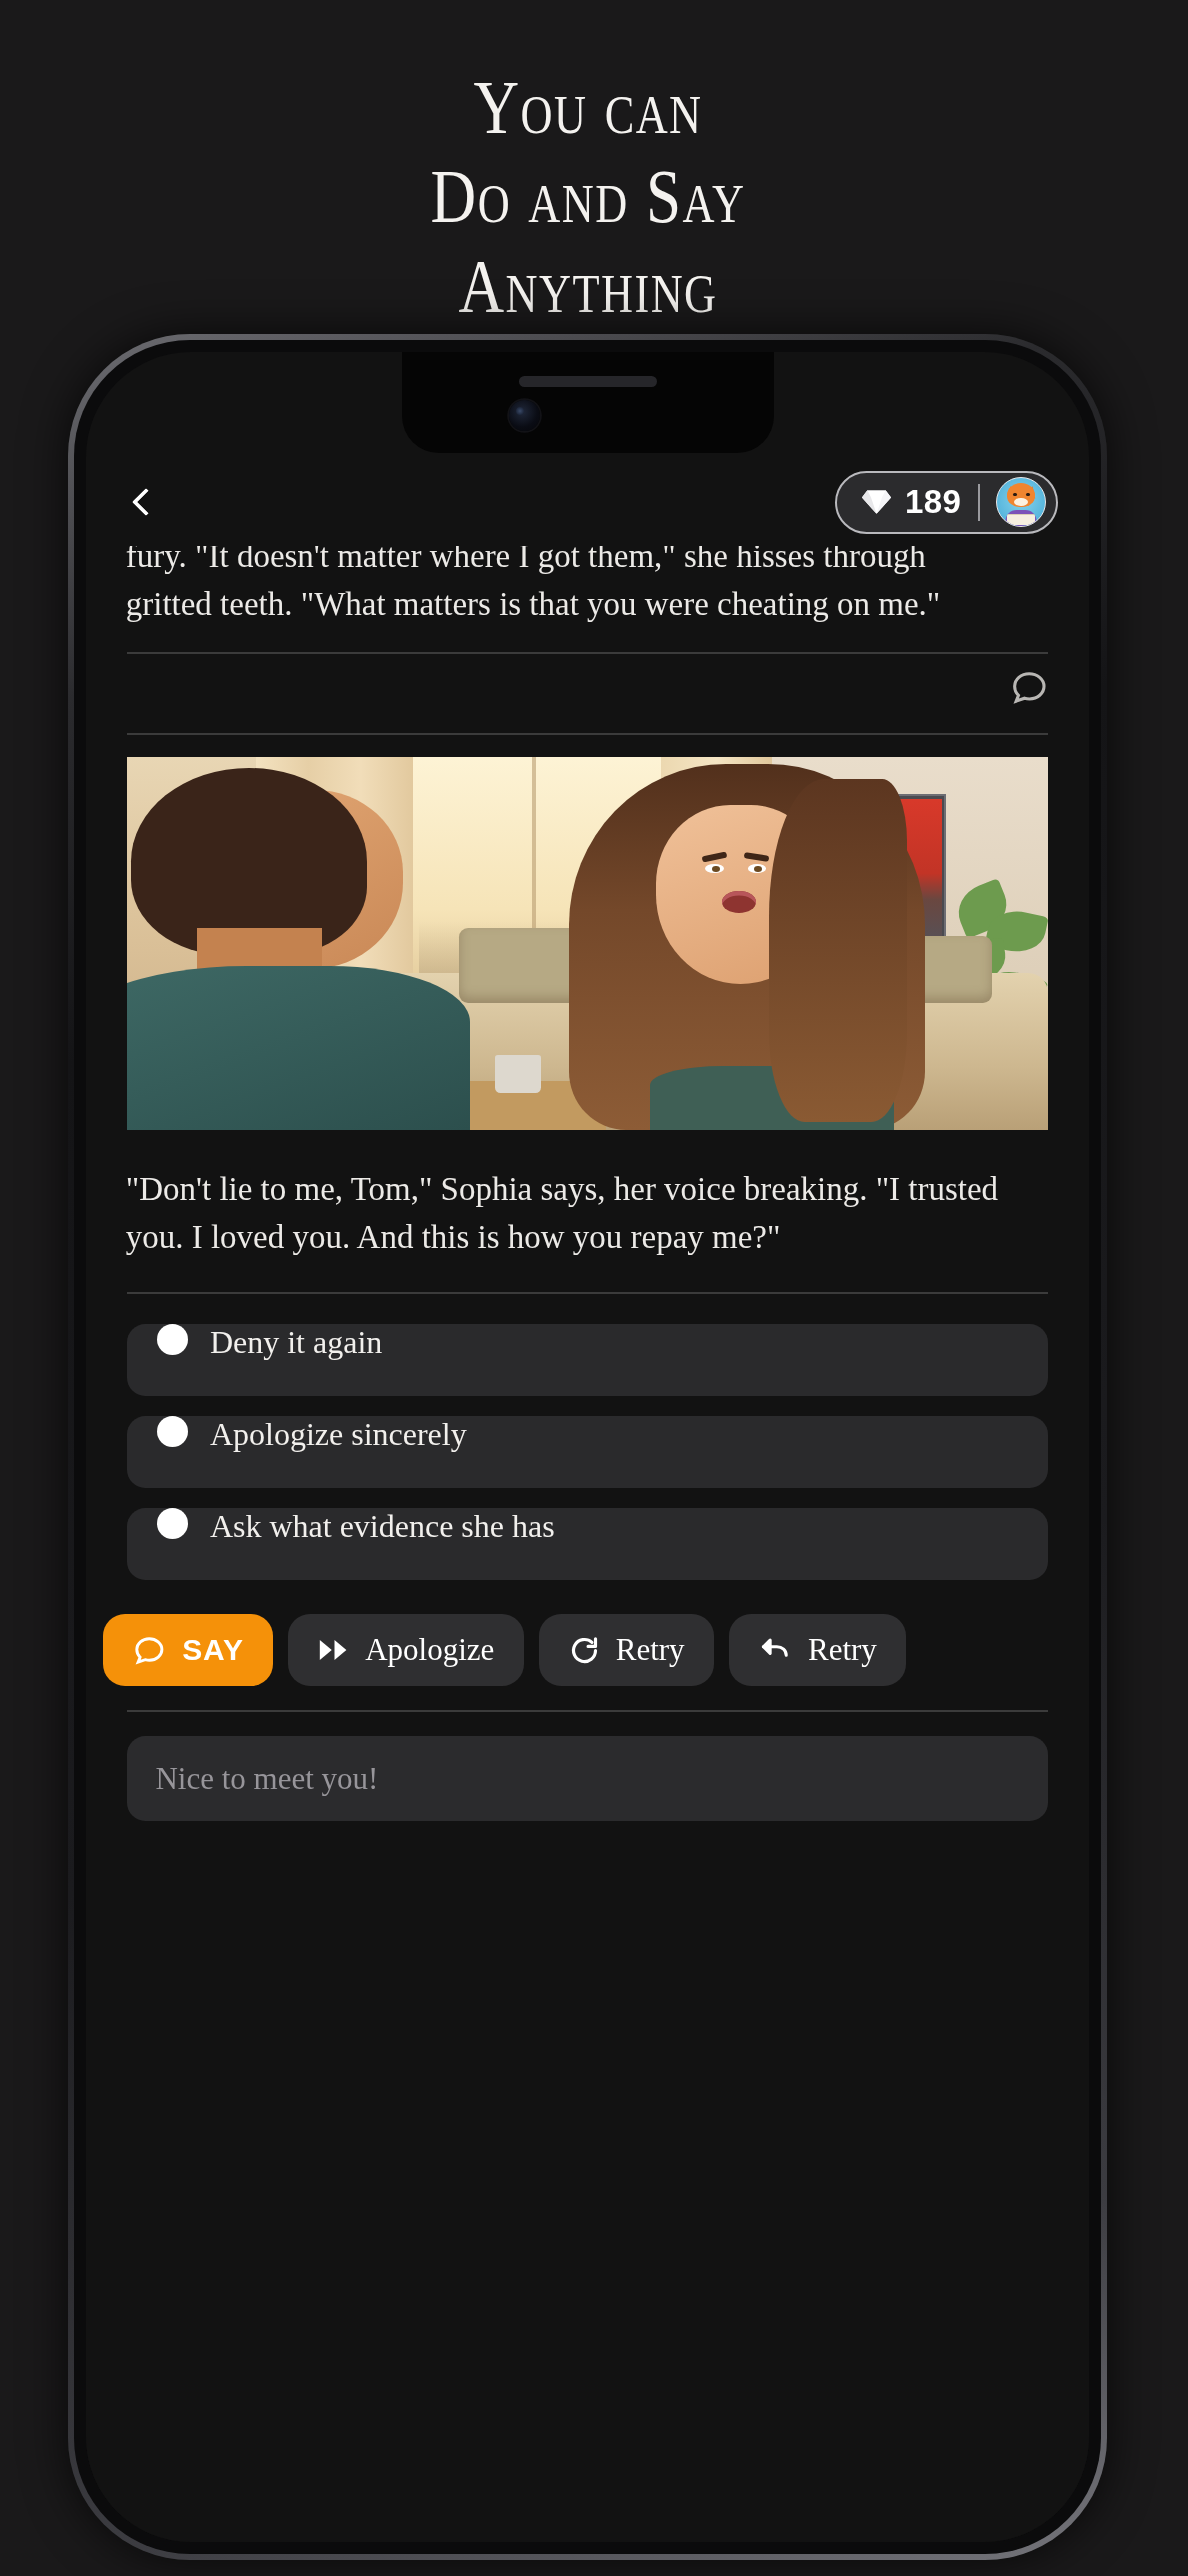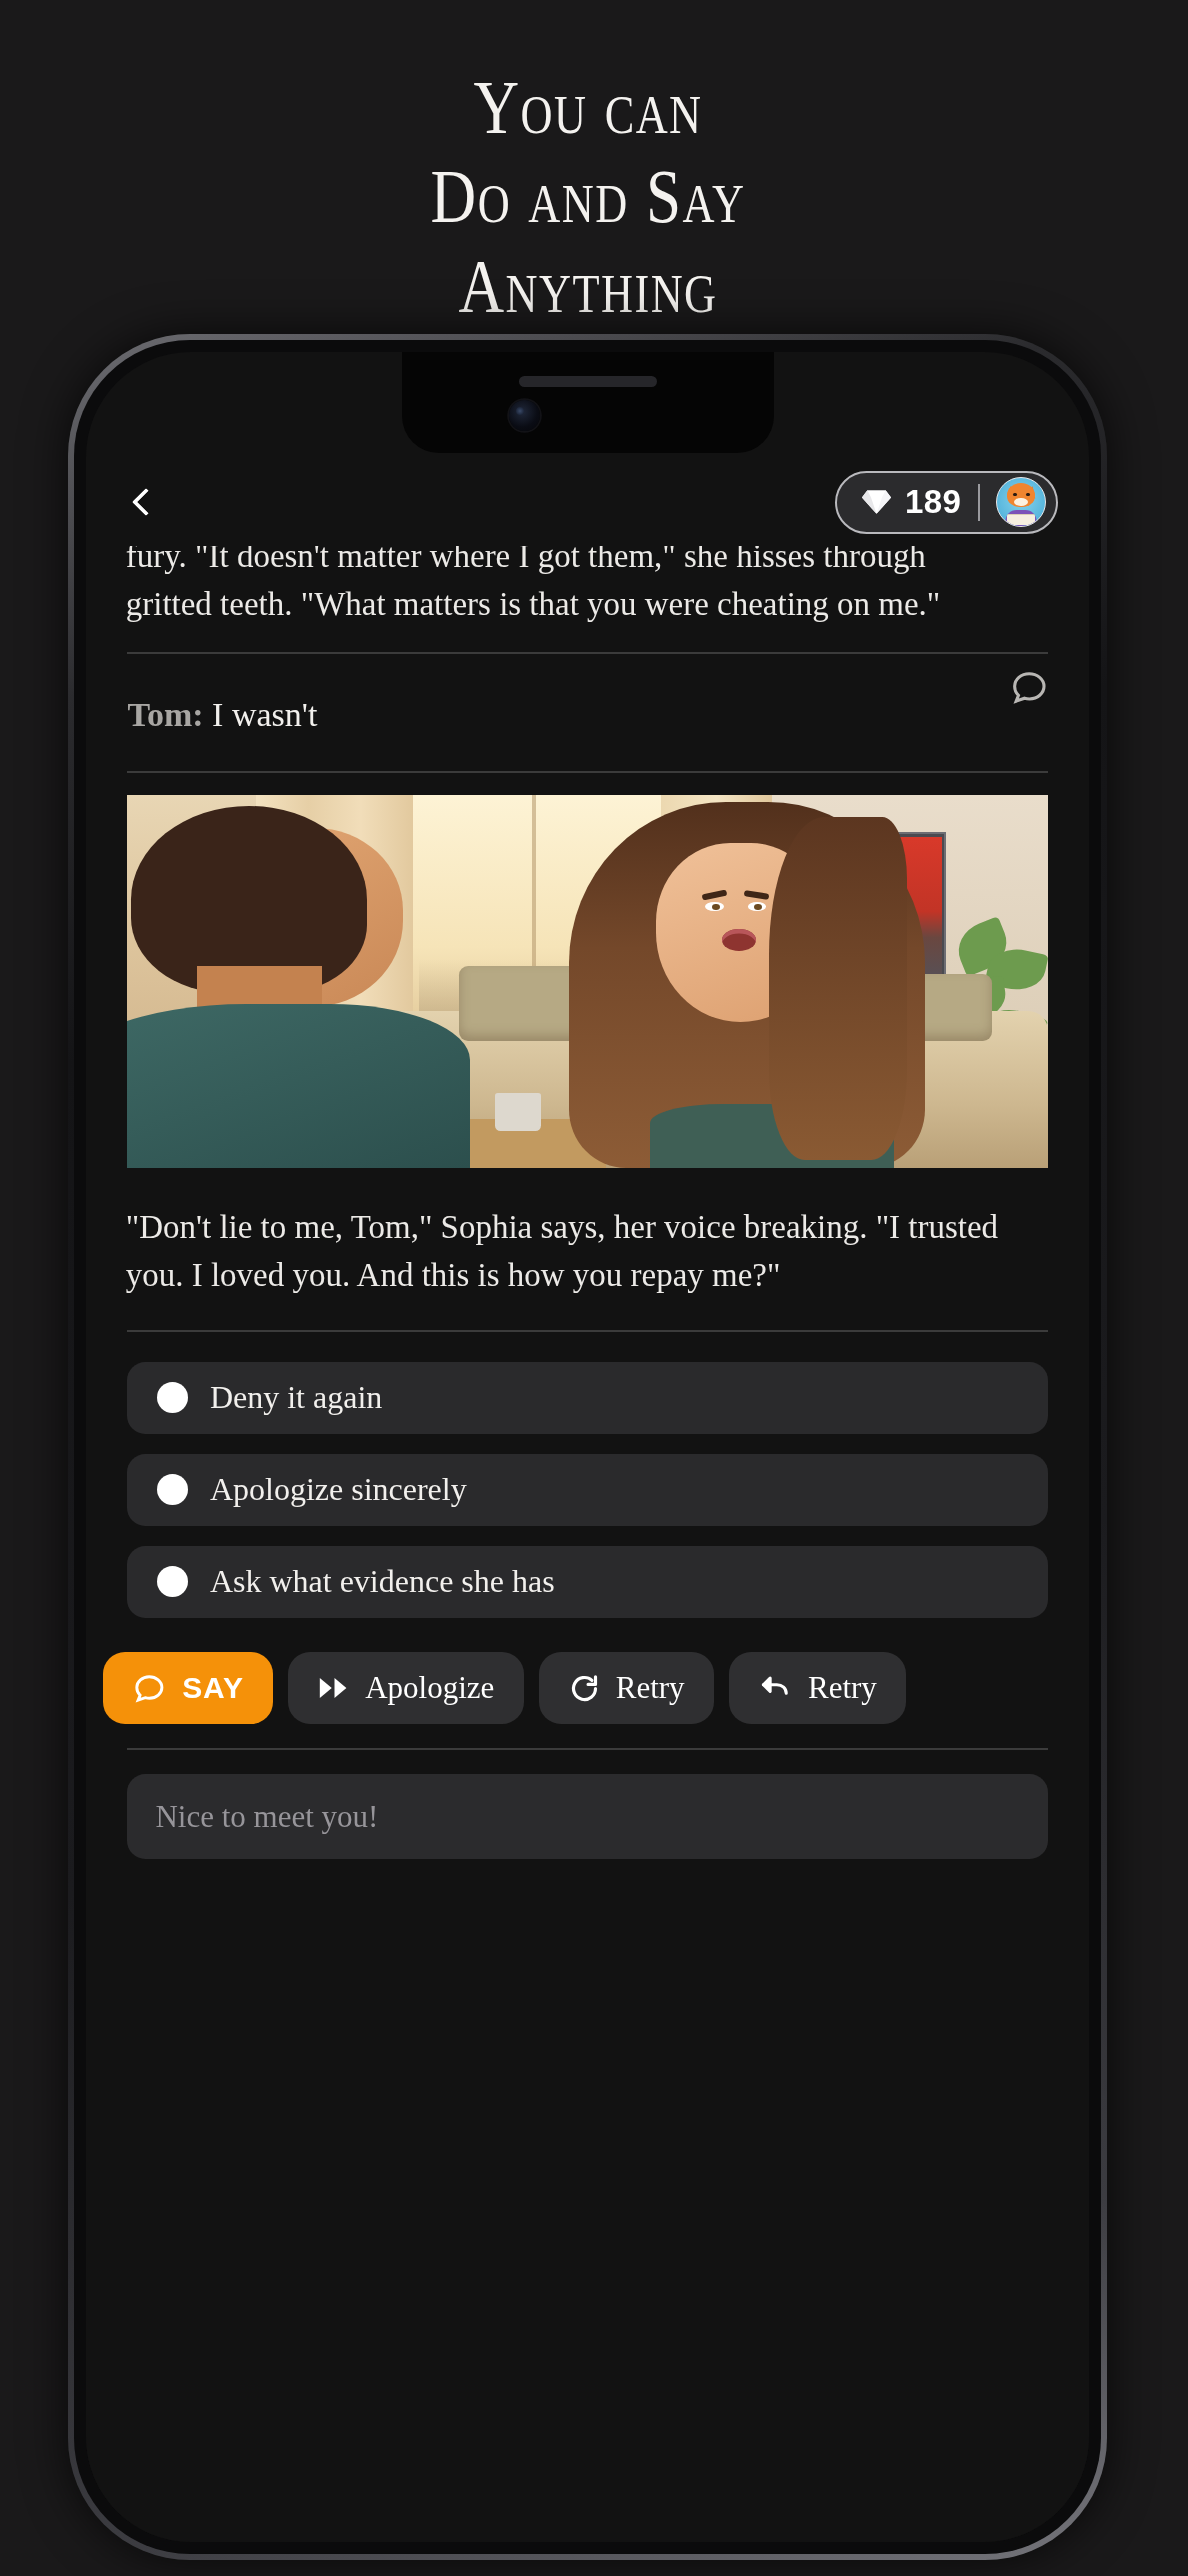--- a/index.html
+++ b/index.html
@@ -189,21 +189,21 @@
     background:linear-gradient(180deg,#5c3620,#8a5a33);border-radius:40% 18% 26% 26%;}
   .w-top{position:absolute;left:20%;bottom:0;width:78%;height:17%;
     background:#3f5f55;border-radius:30% 26% 0 0;}
 
   
   .sophia{ padding:35px 41px 0; }
 
   
   .choices{ padding:29.5px 41px 0; }
   .choice{
-    display:flex;align-items:center;gap:22px;
+    display:flex;align-items:flex-start;gap:22px;
     height:72px; margin-bottom:20px;
     background:#2a2a2c; border-radius:18.4px; padding:0 29.5px; cursor:pointer;
   }
   .dot{ width:31px;height:31px;border-radius:50%;background:#fff;flex:none;}
   .choice-lbl{ color:#f2f0ed; font-size:32px;
     font-family:"Liberation Serif","DejaVu Serif",serif;}
 
   
   .toolbar{ display:flex; align-items:center; gap:14.7px; padding:14.7px 0 0 16.6px; }
   .tb{ display:flex;align-items:center;gap:14.7px; height:72px; border-radius:22px;
@@ -269,24 +269,20 @@
 
       <div class="body-area">
 
         <div class="narr block-top">fury. "It doesn't matter where I got them," she hisses through gritted teeth. "What matters is that you were cheating on me."</div>
         <div class="hr"></div>
 
         <div class="tom-block">
           <svg class="bubble-ico" viewBox="0 0 24 24" fill="none" stroke="#b8b6b3" stroke-width="1.8">
             <path d="M20.5 11.3c0 4.1-3.8 7.4-8.5 7.4-1 0-2-.15-2.9-.42L4.2 20l1.35-3.4C4.1 15.25 3.3 13.36 3.3 11.3c0-4.1 3.8-7.4 8.5-7.4s8.7 3.3 8.7 7.4z"></path>
           </svg>
-          <div class="tom-line">
-            <span class="tom-name">Tom:</span>
-            <span>I wasn't</span>
-          </div>
         </div>
         <div class="hr" style="margin-top:0"></div>
 
         <div class="illus-wrap" style="padding-top:22px">
           <div class="illus">
             <div class="room-bg"></div>
             <div class="wall-r"></div>
             <div class="window">
               <div class="win-mull"></div>
               <div class="city">

